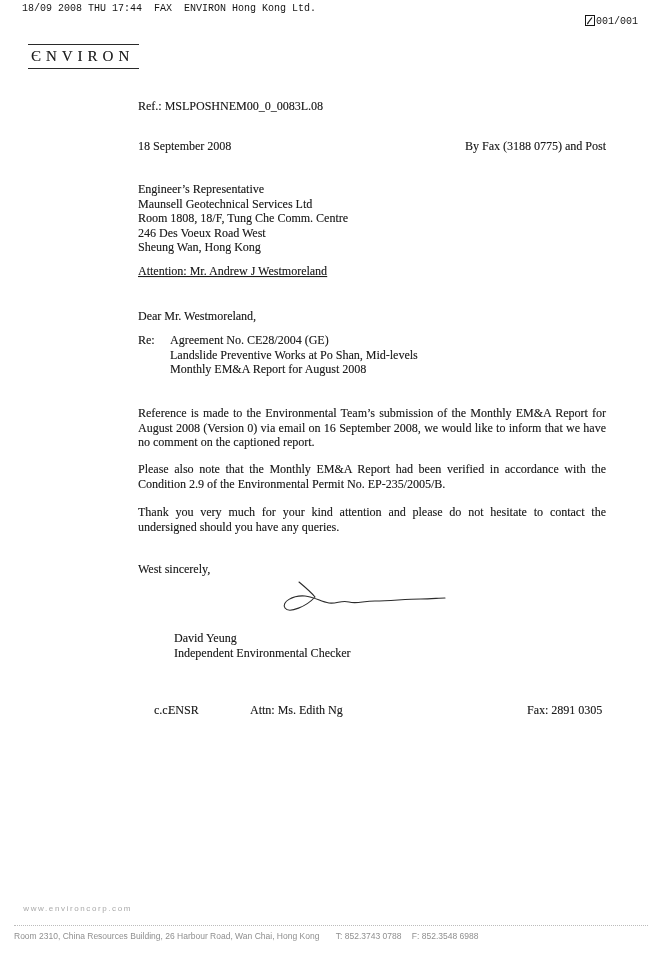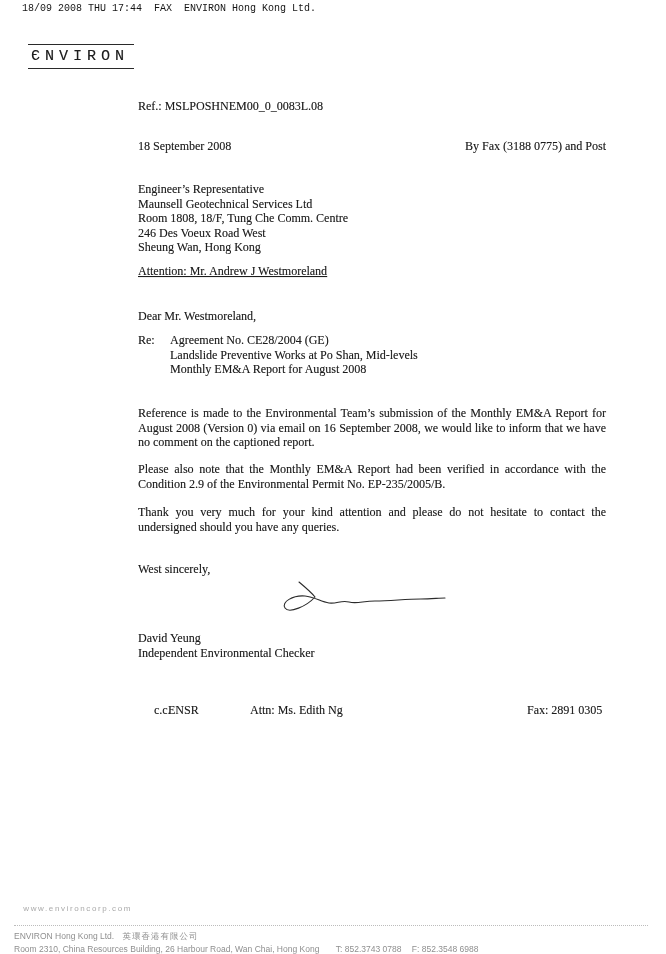--- a/index.html
+++ b/index.html
@@ -29,21 +29,21 @@
   .fax-pages { display: flex; align-items: center; gap: 1px; }
   .fax-page-icon { display: inline-block; margin-top: 1px; }
 
   
   .logo {
     position: absolute;
     top: 44px; left: 28px;
     border-top: 1.5px solid #2a2a2a;
     border-bottom: 1.5px solid #2a2a2a;
     padding: 3px 5px 3px 3px;
-    font-family: Liberation Mono, monospace;
+    font-family: Liberation Serif, serif;
     font-size: 15px;
     letter-spacing: 5px;
     color: #1e1e1e;
     text-shadow: 0.2px 0.2px 0.3px rgba(0,0,0,0.4);
   }
 
   
   .letter {
     position: absolute;
     left: 138px;
@@ -79,21 +79,21 @@
   }
   .signature svg { width: 100%; height: 100%; }
   .signature path {
     fill: none;
     stroke: #2b2b2b;
     stroke-width: 1.1;
     stroke-linecap: round;
   }
 
   .signer { top: 631px; }
-  .signer span { display: block; }
+  .signer span { display: block; margin-left: 36px; }
 
   .cc-row { top: 703px; position: absolute; width: 100%; }
   .cc-label   { position: absolute; left: 16px; }
   .cc-company { position: absolute; left: 30px; }
   .cc-attn    { position: absolute; left: 112px; }
   .cc-fax     { position: absolute; left: 389px; }
 
   
   .footer {
     position: absolute;
@@ -125,20 +125,30 @@
   .footer-tel { margin-left: 14px; }
   .footer-fax { margin-left: 8px; }
 </style>
 </head>
 <body>
 
 <div class="page">
 
   <div class="fax-header">
     <span>18/09 2008 THU 17:44  FAX  ENVIRON Hong Kong Ltd.</span>
+    <span class="fax-pages">
+      <span class="fax-page-icon">
+        <svg width="10" height="11" viewBox="0 0 10 11">
+          <rect x="0.5" y="0.5" width="9" height="10" fill="none" stroke="#151515" stroke-width="1"></rect>
+          <line x1="2.5" y1="8.5" x2="7" y2="2.5" stroke="#151515" stroke-width="1.2"></line>
+          <line x1="2" y1="9" x2="3.5" y2="8.2" stroke="#151515" stroke-width="1"></line>
+        </svg>
+      </span>
+      <span>001/001</span>
+    </span>
   </div>
 
   <div class="logo">ЄNVIRON</div>
 
   <div class="letter">
 
     <div class="ref-line">Ref.: MSLPOSHNEM00_0_0083L.08</div>
 
     <div class="date-row">
       <span>18 September 2008</span>
@@ -189,24 +199,20 @@
       <span class="cc-attn">Attn: Ms. Edith Ng</span>
       <span class="cc-fax">Fax: 2891 0305</span>
     </div>
 
   </div>
 
   <div class="footer">
     <div class="footer-site">www.environcorp.com</div>
     <div class="footer-info">
       <div>
-        <span>ENVIRON Hong Kong Ltd.</span>
-        <span class="footer-zh">英環香港有限公司</span>
-      </div>
-      <div>
         <span>Room 2310, China Resources Building, 26 Harbour Road, Wan Chai, Hong Kong</span>
         <span class="footer-tel">T: 852.3743 0788</span>
         <span class="footer-fax">F: 852.3548 6988</span>
       </div>
     </div>
   </div>
 
 </div>
 
 </body></html>

